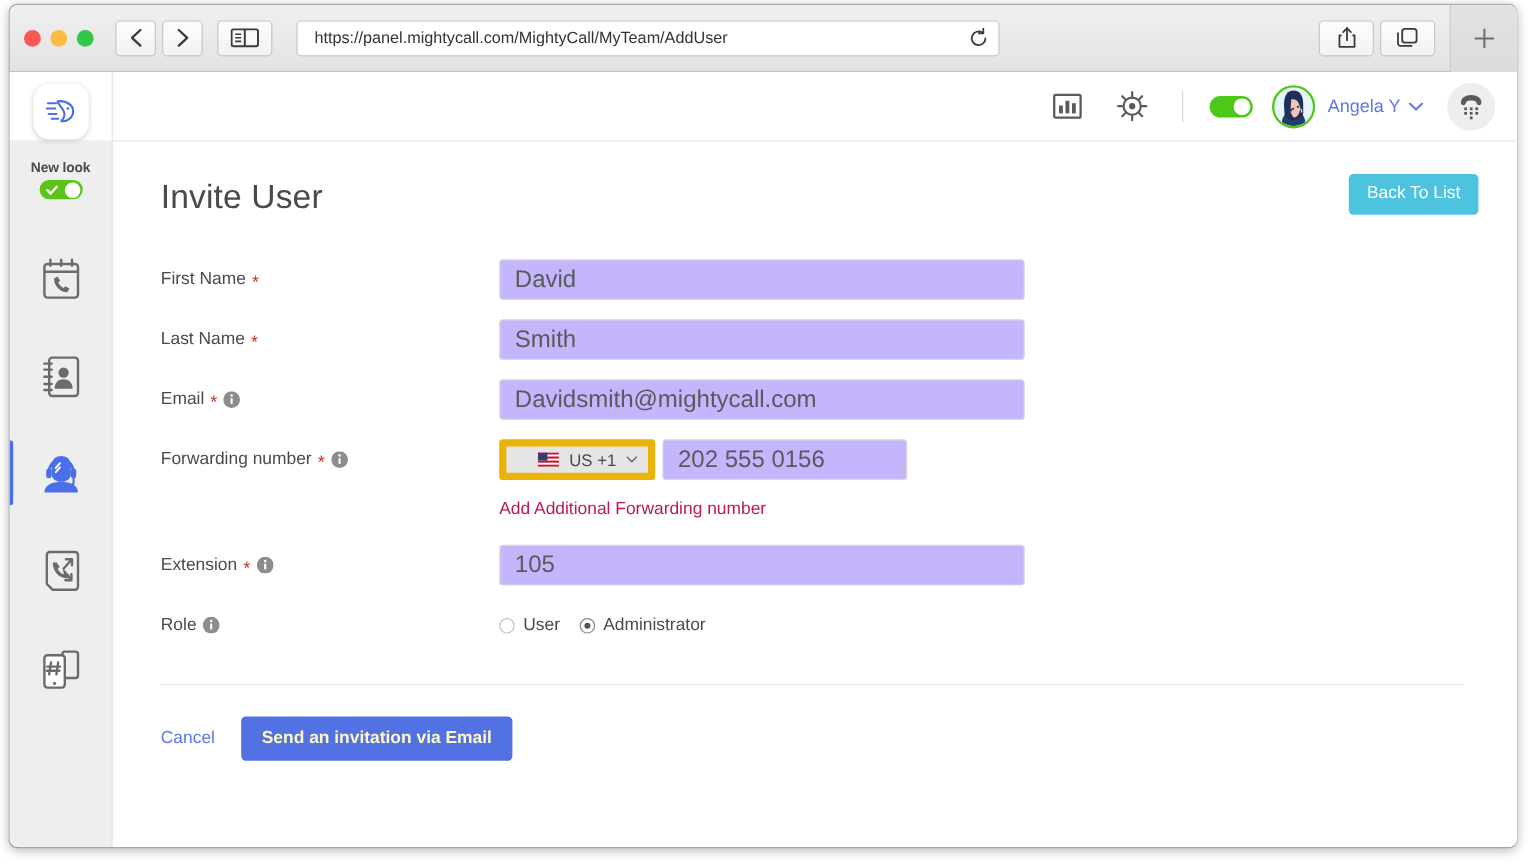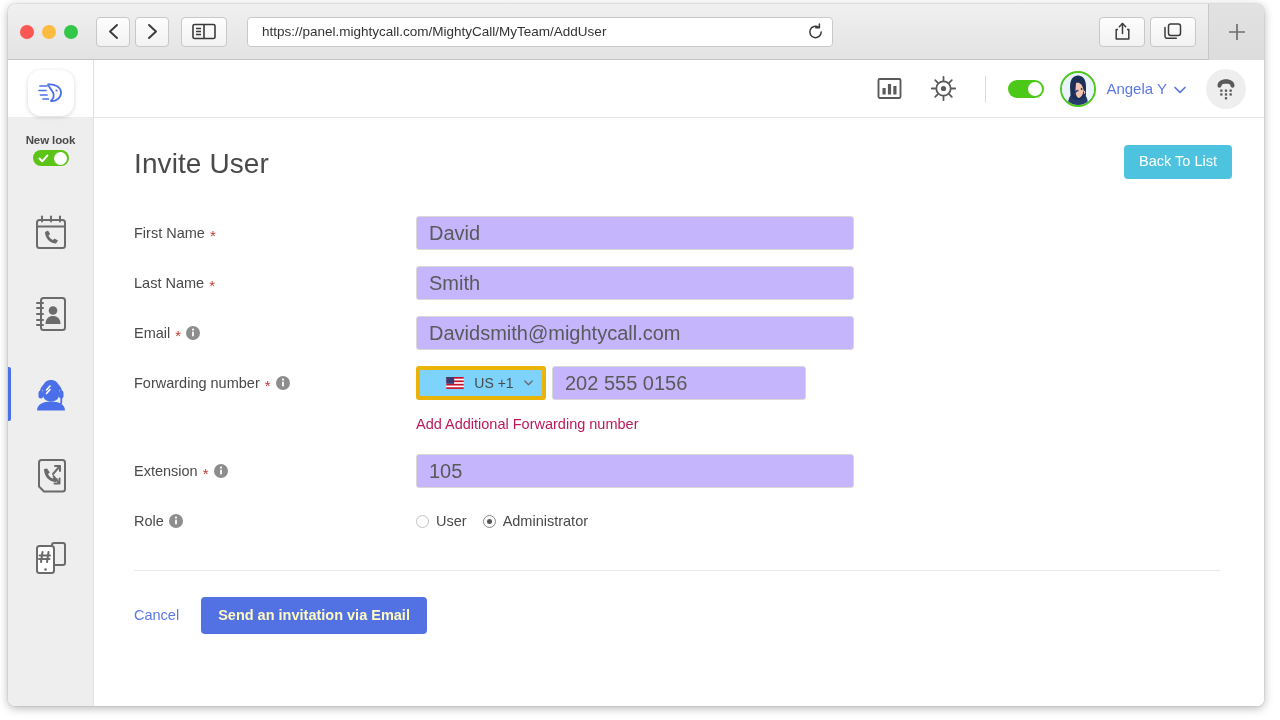--- a/index.html
+++ b/index.html
@@ -211,30 +211,30 @@
     width: 438px; height: 34px;
     border: 1px solid #d8d8d8; border-radius: 3px;
     background: #c4b5fd;
     display: flex; align-items: center;
     padding: 0 12px;
     font-size: 20px; color: #5a5a5a;
   }
   .phone-row { display: flex; gap: 0; align-items: center; }
   .cc-select {
     width: 130px; height: 34px;
-    border: 4px solid #eab308; border-radius: 3px;
-    background: #7dd3fc;
+    border: 6px solid #eab308; border-radius: 3px;
+    background: #e5e5e5;
     display: flex; align-items: center; gap: 7px;
     padding: 0 9px 0 26px;
     font-size: 14px; color: #4a4a4a;
     margin-right: 6px;
   }
   .cc-select .cc-label { flex: 1 1 auto; }
   .flag { width: 18px; height: 12px; display: block; flex: 0 0 auto;}
-  .phone-field { width: 254px; }
+  .phone-field { width: 204px; }
 
   .addlink-row { display: flex; }
   .addlink-spacer { flex: 0 0 282px; }
   .add-link {
     font-size: 14.5px; color: #be185d; text-decoration: none;
     display: inline-block; padding: 8px 0 14px;
     cursor: pointer;
   }
 
   .radio-group { display: flex; align-items: center; gap: 16px; padding-left: 0; }

